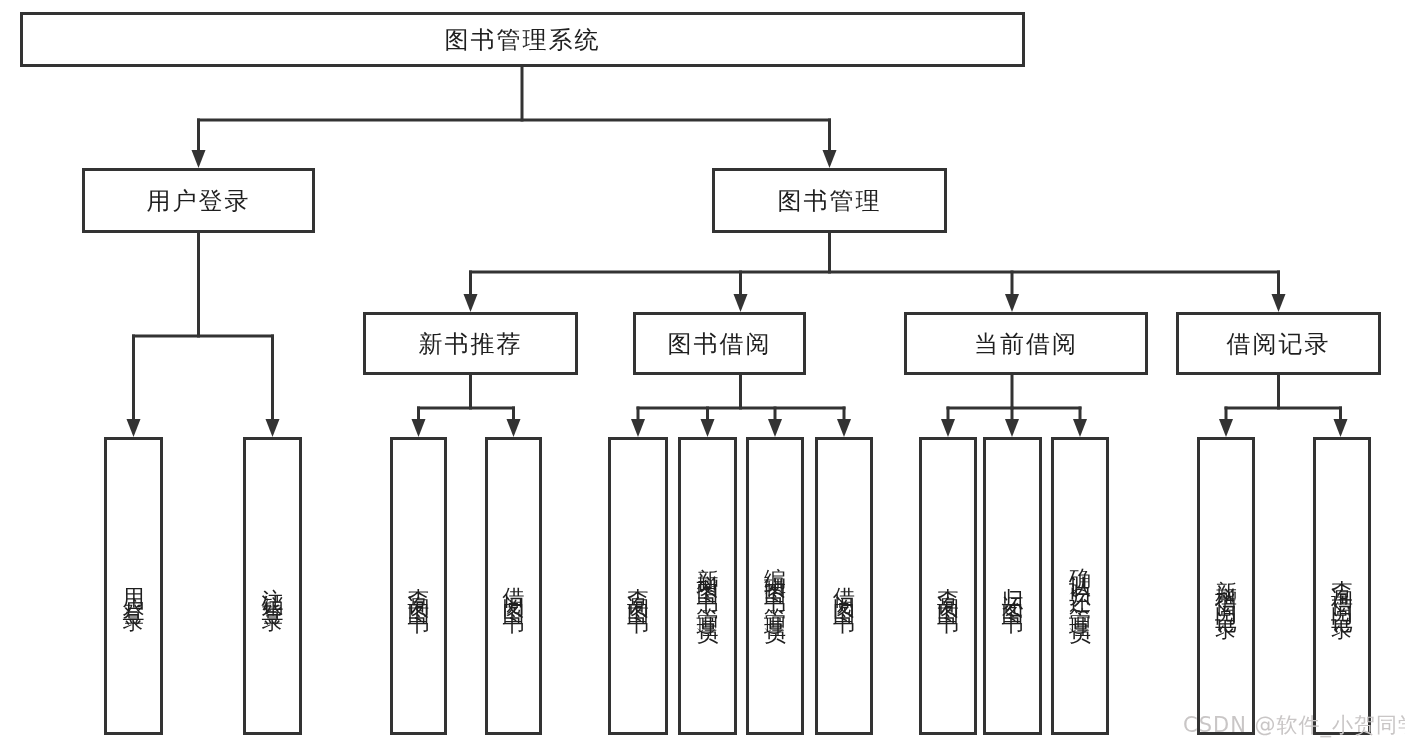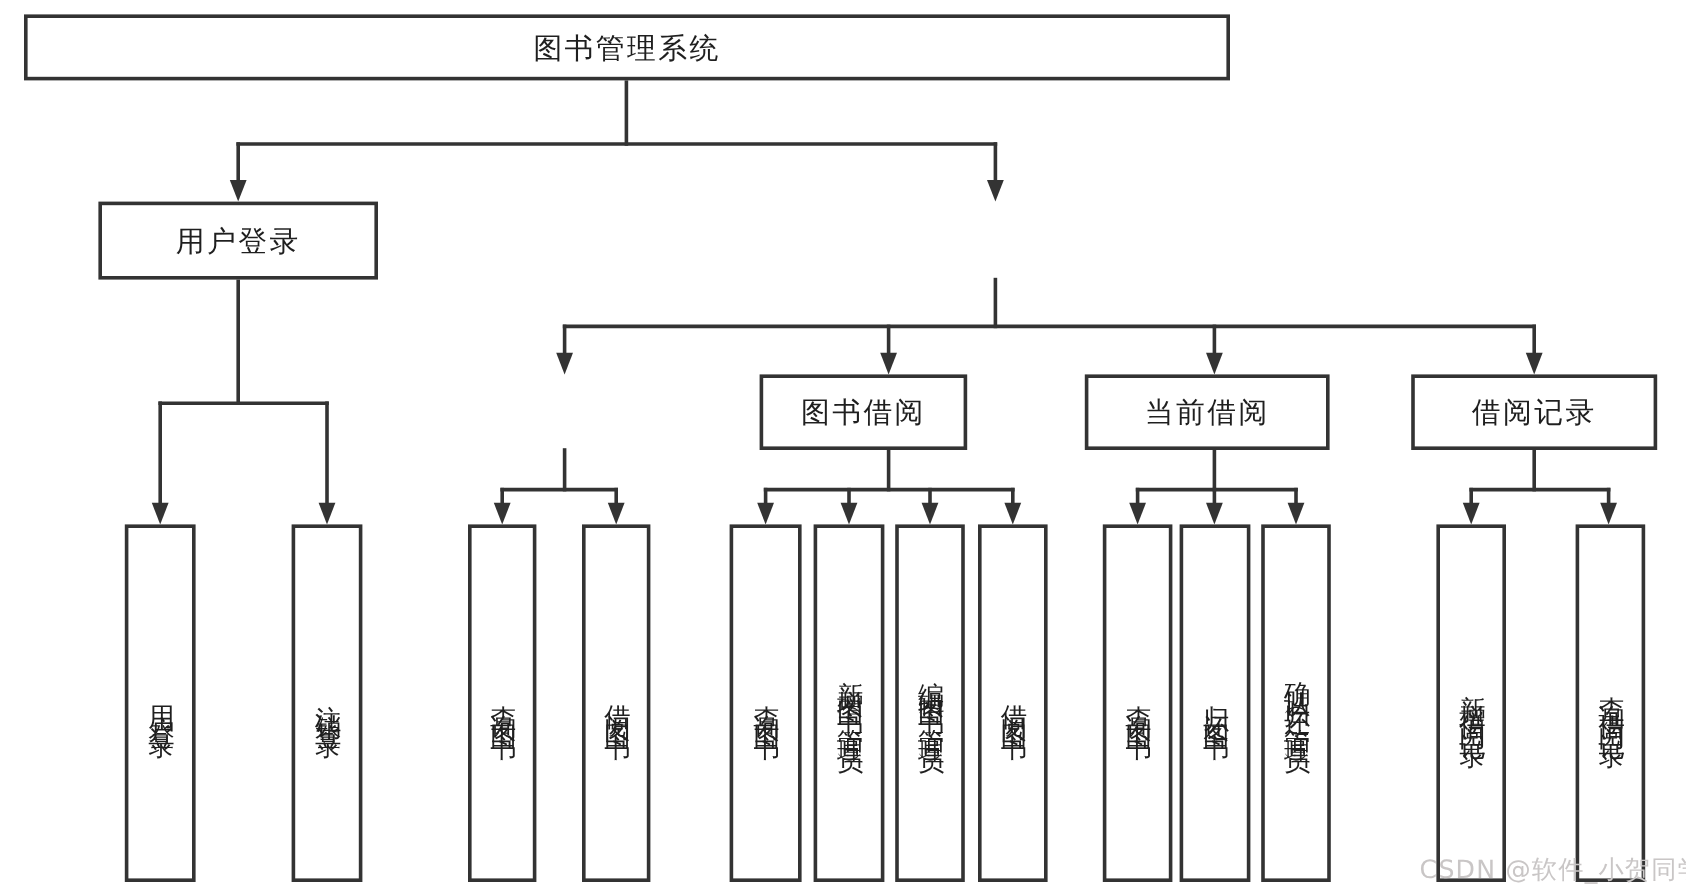--- a/index.html
+++ b/index.html
@@ -106,25 +106,31 @@
     </g>
   </svg>
 
   <div class="node" style="left:20px;top:12px;width:1005px;height:55px">
     <span class="h-label">图书管理系统</span>
   </div>
 
   <div class="node" style="left:82px;top:168px;width:233px;height:65px">
     <span class="h-label">用户登录</span>
   </div>
+  <div class="node" style="left:712px;top:168px;width:235px;height:65px">
+    <span class="h-label">图书管理</span>
+  </div>
 
+  <div class="node" style="left:363px;top:312px;width:215px;height:63px">
+    <span class="h-label">新书推荐</span>
+  </div>
   <div class="node" style="left:633px;top:312px;width:173px;height:63px">
     <span class="h-label">图书借阅</span>
   </div>
-  <div class="node" style="left:904px;top:312px;width:204px;height:63px">
+  <div class="node" style="left:904px;top:312px;width:244px;height:63px">
     <span class="h-label">当前借阅</span>
   </div>
   <div class="node" style="left:1176px;top:312px;width:205px;height:63px">
     <span class="h-label">借阅记录</span>
   </div>
 
   <div class="node leaf" style="left:104px;top:437px;width:59px;height:298px">
     <span class="v-label">用户登录</span>
   </div>
   <div class="node leaf" style="left:243px;top:437px;width:59px;height:298px">

